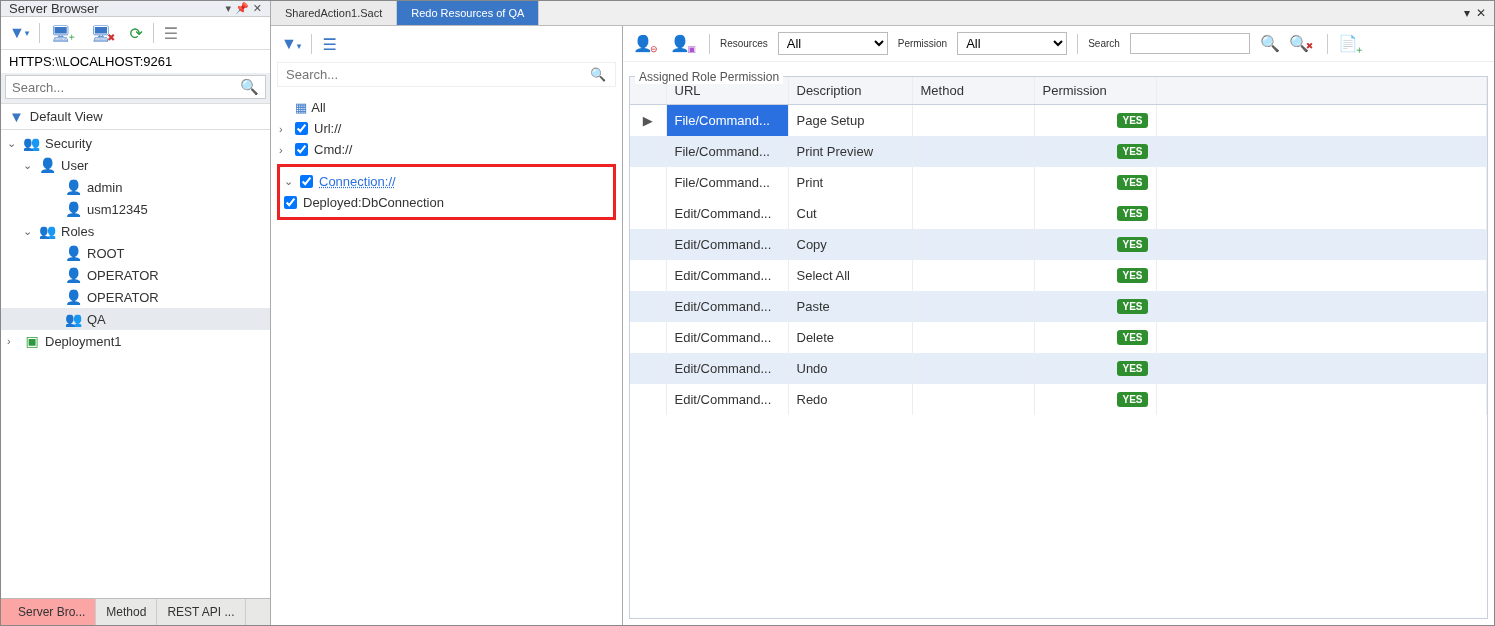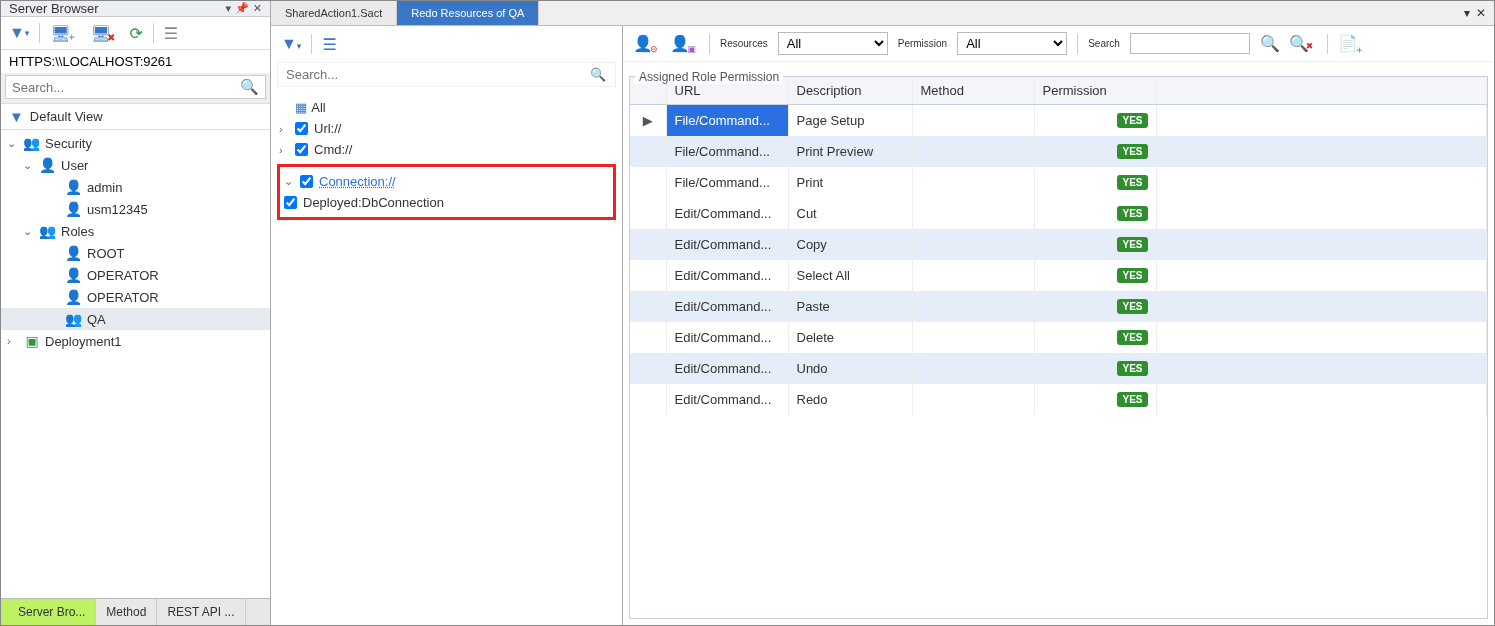--- a/index.html
+++ b/index.html
@@ -25,21 +25,21 @@
 .tree { flex: 1; background: #fff; overflow: auto; padding-top: 2px; }
 .tree-row { display: flex; align-items: center; gap: 4px; padding: 3px 4px 3px 6px; cursor: default; }
 .tree-row.indent1 { padding-left: 22px; }
 .tree-row.indent2 { padding-left: 48px; }
 .tree-row .caret { width: 12px; color: #666; font-size: 11px; }
 .tree-row .icon { width: 18px; text-align: center; font-size: 14px; }
 .tree-row.sel { background: #e6e9ed; }
 
 .bottom-tabs { display: flex; border-top: 1px solid #bbb; background: #e8e8e6; }
 .bottom-tabs .btab { padding: 6px 10px; font-size: 12px; border-right: 1px solid #ccc; cursor: pointer; color: #333; }
-.bottom-tabs .btab.active { background: #bef264; padding-left: 17px; }
+.bottom-tabs .btab.active { background: #fca5a5; padding-left: 17px; }
 
 
 .right-container { flex: 1; display: flex; flex-direction: column; }
 .tabbar { display: flex; align-items: center; background: #efefef; border-bottom: 1px solid #bbb; }
 .tab { padding: 6px 14px; font-size: 11px; border-right: 1px solid #ccc; cursor: pointer; color: #333; background: #eaeaea; }
 .tab.active { background: #3b77c7; color: #fff; }
 .tabbar .fill { flex: 1; }
 .tabbar .winbtns { display: flex; gap: 6px; padding-right: 8px; }
 .tabbar .winbtns span { cursor: pointer; font-size: 12px; color: #333; }
 

